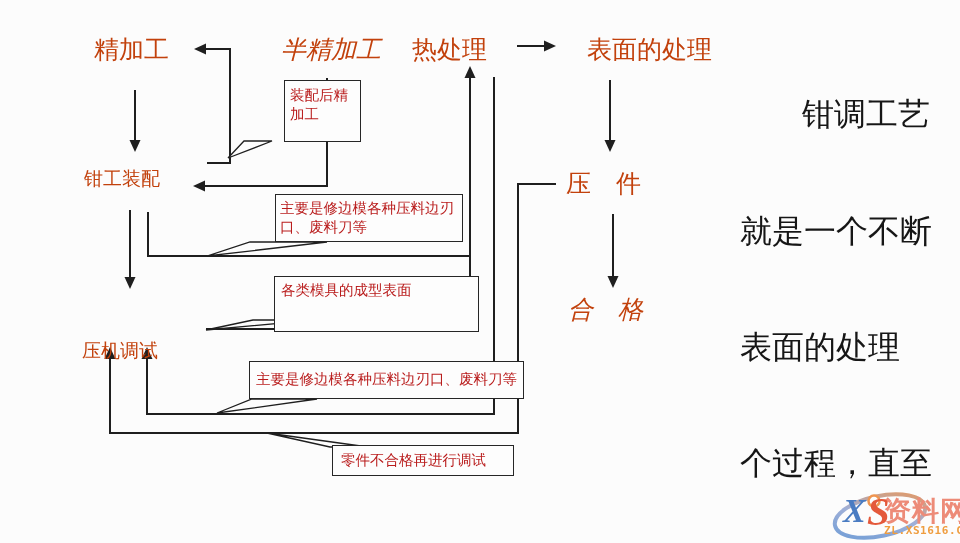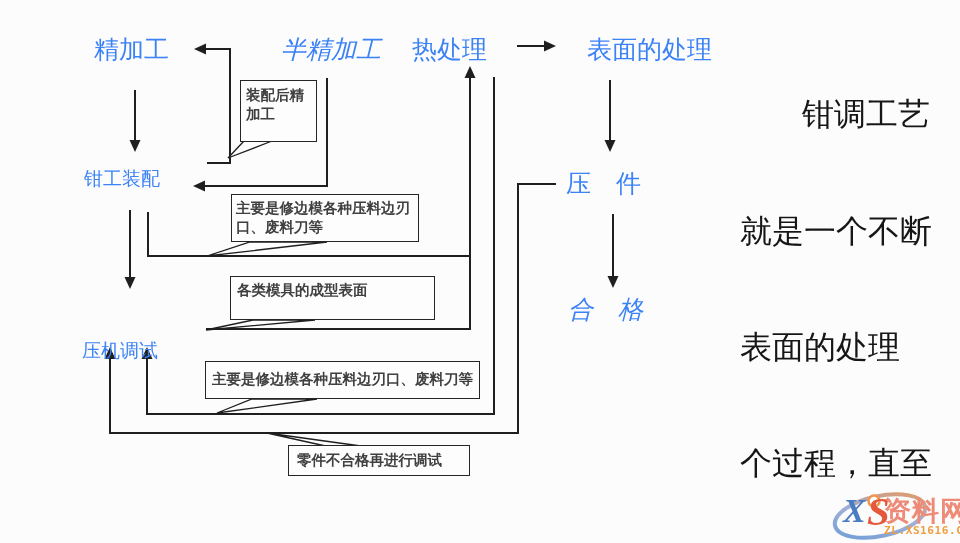--- a/index.html
+++ b/index.html
@@ -5,29 +5,29 @@
   html,body{margin:0;padding:0;background:#e9e9e9;}
   .canvas{
     position:relative;width:960px;height:543px;background:#fcfcfc;
     overflow:hidden;font-family:"Liberation Serif",serif;
   }
   .lines-layer{position:absolute;left:0;top:0;z-index:1;}
   .flow{stroke:#1f1f1f;stroke-width:2;fill:none;}
   .head{fill:#1f1f1f;stroke:none;}
   .pt{fill:#fdfdfd;stroke:#1f1f1f;stroke-width:1.3;}
   .node{
-    position:absolute;z-index:2;font-size:25px;color:#3b82f6;
+    position:absolute;z-index:2;font-size:25px;color:#c2410c;
     white-space:pre;line-height:1.15;
   }
   .node.big{font-size:19px;}
   .callout{
     position:absolute;z-index:2;background:#fdfdfd;
-    border:1.5px solid #262626;color:#404040;
-    font-family:"Liberation Sans",sans-serif;font-weight:700;
-    font-size:14.5px;line-height:19px;box-sizing:border-box;
+    border:1.5px solid #262626;color:#b91c1c;
+    font-family:"Liberation Sans",sans-serif;font-weight:400;
+    font-size:14.5px;line-height:19px;box-sizing:border-box;margin-left:44px;
   }
   .para{
     position:absolute;left:740px;top:18px;width:200px;z-index:2;
     font-size:32px;line-height:38.7px;color:#161616;
     font-family:"Liberation Serif",serif;white-space:pre;
   }
   .para .ln{height:38.7px;}
   .para .ln:first-child{padding-left:62px;}
   .wm-name{
     position:absolute;left:884px;top:493px;z-index:3;
@@ -109,21 +109,21 @@
   <div class="node" style="left:281px;top:36px;font-style:italic;">半精加工</div>
   <div class="node" style="left:412px;top:36px;">热处理</div>
   <div class="node" style="left:564px;top:36px;margin-left:23px;">表面的处理</div>
   <div class="node big" style="left:84px;top:168px;">钳工装配</div>
   <div class="node" style="left:566px;top:170px;">压　件</div>
   <div class="node big" style="left:82px;top:308px;margin-top:32px;">压机调试</div>
   <div class="node" style="left:568px;top:296px;font-style:italic;">合　格</div>
 
   <div class="callout" style="left:240px;top:80px;width:77px;height:62px;padding:5px 5px;">装配后精加工</div>
   <div class="callout" style="left:231px;top:194px;width:188px;height:48px;padding:4px 4px;">主要是修边模各种压料边刃口、废料刀等</div>
-  <div class="callout" style="left:230px;top:276px;width:205px;height:44px;padding:4px 6px;">各类模具的成型表面</div>
+  <div class="callout" style="left:230px;top:276px;width:205px;height:56px;padding:4px 6px;">各类模具的成型表面</div>
   <div class="callout" style="left:205px;top:361px;width:275px;height:38px;padding:8px 6px;white-space:nowrap;">主要是修边模各种压料边刃口、废料刀等</div>
   <div class="callout" style="left:288px;top:445px;width:182px;height:31px;padding:5px 8px;white-space:nowrap;">零件不合格再进行调试</div>
 
   <div class="para">
     <div class="ln">钳调工艺</div>
     <div class="ln">就是一个不断</div>
     <div class="ln">表面的处理</div>
     <div class="ln">个过程，直至</div>
     
     

